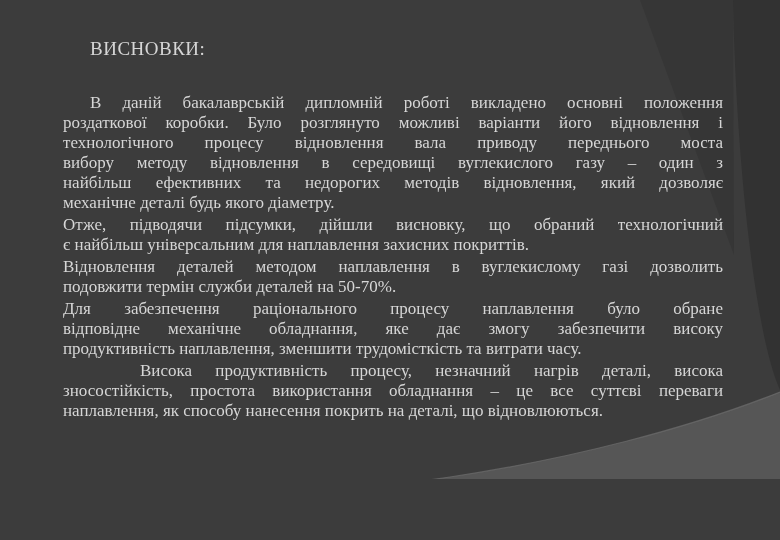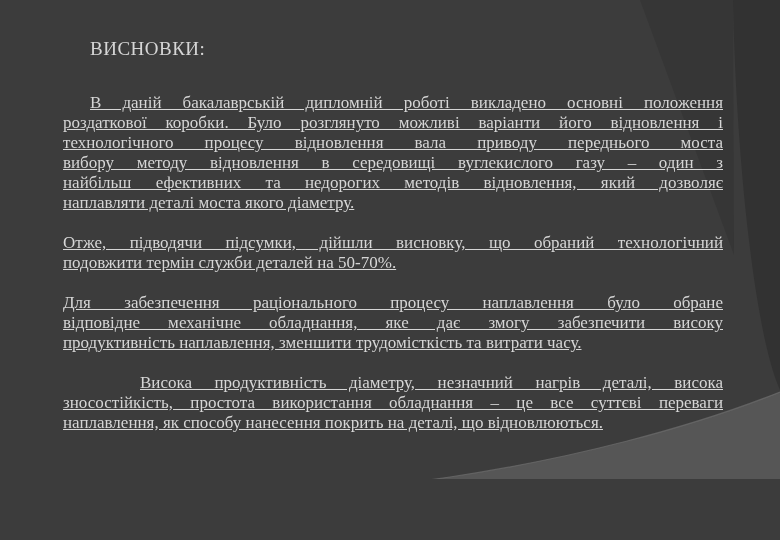--- a/index.html
+++ b/index.html
@@ -18,24 +18,23 @@
     font-size: 19px; color: #d6d6d6; letter-spacing: 0.5px;
     white-space: nowrap;
   }
   .textblock {
     position: absolute; left: 63px; top: 93px; width: 660px;
     font-size: 17px; line-height: 20px; color: #d6d6d6;
   }
   .line {
     text-align: justify;
     text-align-last: justify;
-    text-decoration: underline;
   }
   .line.para-end { text-align-last: left; }
-  .line.para-start { margin-top: 20px; }
+  .line.para-start { margin-top: 2px; }
   .line.indent-sm { text-indent: 27px; }
   .line.indent-lg { text-indent: 77px; }
 </style>
 </head>
 <body>
 
 <div class="slide">
 
   <svg class="bg-svg" viewBox="0 0 780 540" aria-hidden="true">
     <rect x="0" y="0" width="780" height="540" fill="#3c3c3c"></rect>
@@ -46,24 +45,26 @@
   </svg>
 
   <div class="title">ВИСНОВКИ:</div>
 
   <div class="textblock">
     <div class="line indent-sm">В даній бакалаврській дипломній роботі викладено основні положення</div>
     <div class="line">роздаткової коробки. Було розглянуто можливі варіанти його відновлення і</div>
     <div class="line">технологічного процесу відновлення вала приводу переднього моста</div>
     <div class="line">вибору методу відновлення в середовищі вуглекислого газу – один з</div>
     <div class="line">найбільш ефективних та недорогих методів відновлення, який дозволяє</div>
-    <div class="line para-end">наплавляти деталі моста якого діаметру.</div>
+    <div class="line para-end">механічне деталі будь якого діаметру.</div>
     <div class="line para-start">Отже, підводячи підсумки, дійшли висновку, що обраний технологічний</div>
+    <div class="line para-end">є найбільш універсальним для наплавлення захисних покриттів.</div>
+    <div class="line para-start">Відновлення деталей методом наплавлення в вуглекислому газі дозволить</div>
     <div class="line para-end">подовжити термін служби деталей на 50-70%.</div>
     <div class="line para-start">Для забезпечення раціонального процесу наплавлення було обране</div>
     <div class="line">відповідне механічне обладнання, яке дає змогу забезпечити високу</div>
     <div class="line para-end">продуктивність наплавлення, зменшити трудомісткість та витрати часу.</div>
-    <div class="line para-start indent-lg">Висока продуктивність діаметру, незначний нагрів деталі, висока</div>
+    <div class="line para-start indent-lg">Висока продуктивність процесу, незначний нагрів деталі, висока</div>
     <div class="line">зносостійкість, простота використання обладнання – це все суттєві переваги</div>
     <div class="line para-end">наплавлення, як способу нанесення покрить на деталі, що відновлюються.</div>
   </div>
 
 </div>
 
 </body></html>

